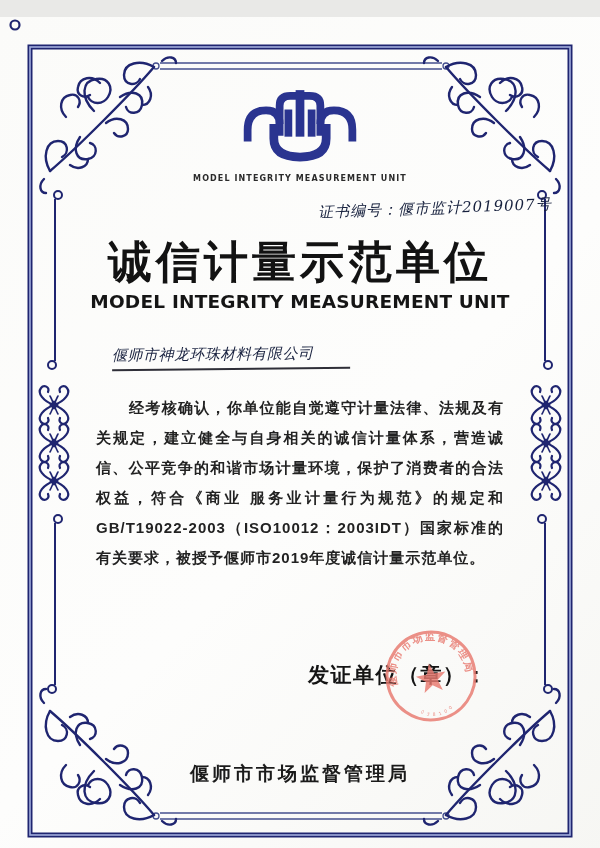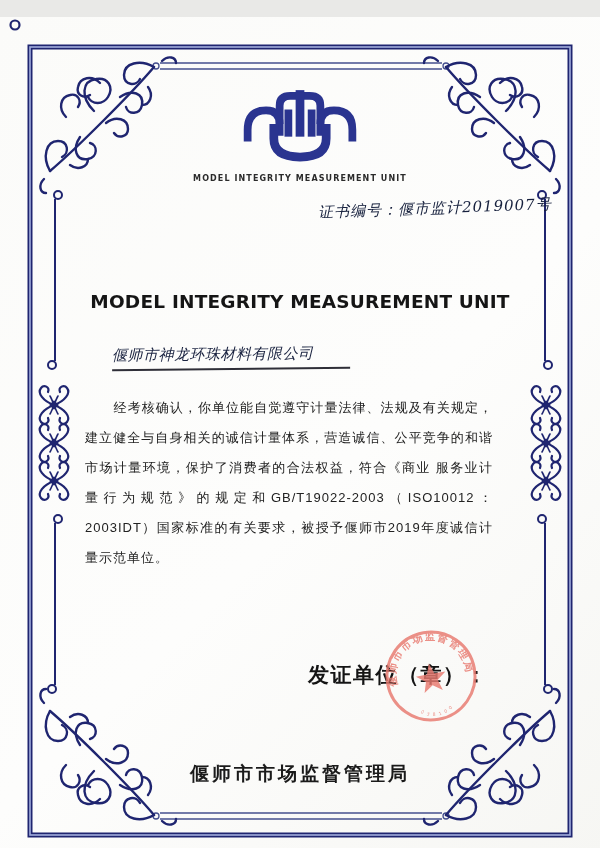--- a/index.html
+++ b/index.html
@@ -35,23 +35,23 @@
     font-size:18.5px;letter-spacing:0.2px;color:#151515;
   }
   .awardee{
     left:112px;top:328px;width:238px;
     font-family:"DejaVu Serif",serif;font-style:italic;
     font-size:15px;letter-spacing:0.5px;color:#1a2340;
     border-bottom:2px solid #2f2f38;padding-bottom:4px;
     transform:rotate(-0.6deg);white-space:nowrap;overflow:visible;
   }
   .body-text{
-    left:85px;top:376px;width:408px;
-    font-size:13px;line-height:30px;letter-spacing:1px;
-    text-align:justify;text-indent:2.2em;color:#222;
+    left:96px;top:376px;width:408px;
+    font-size:15px;line-height:30px;letter-spacing:1px;
+    text-align:justify;text-indent:2.2em;color:#222;font-weight:bold;
   }
   .issuer{
     left:308px;top:644px;font-size:21px;font-weight:600;
     letter-spacing:1.5px;color:#141414;white-space:nowrap;
   }
   .seal{left:376px;top:604px;opacity:0.82;}
   .org-name{
     left:0;top:744px;width:600px;text-align:center;
     font-size:19px;font-weight:bold;letter-spacing:3px;color:#1a1a1a;
   }
@@ -151,20 +151,21 @@
         <rect x="74" y="25" width="8" height="28"></rect>
       </g>
     </svg>
     <div class="logo-caption">MODEL INTEGRITY MEASUREMENT UNIT</div>
   </div>
 
   <div class="abs certno">
     <span>证书编号：</span><span>偃市监计2019007号</span>
   </div>
 
+  <div class="abs title-cn">诚信计量示范单位</div>
   <div class="abs title-en">MODEL INTEGRITY MEASUREMENT UNIT</div>
 
   <div class="abs awardee">偃师市神龙环珠材料有限公司</div>
 
   <div class="abs body-text">经考核确认，你单位能自觉遵守计量法律、法规及有关规定，建立健全与自身相关的诚信计量体系，营造诚信、公平竞争的和谐市场计量环境，保护了消费者的合法权益，符合《商业 服务业计量行为规范》的规定和GB/T19022-2003（ISO10012：2003IDT）国家标准的有关要求，被授予偃师市2019年度诚信计量示范单位。</div>
 
   <div class="abs issuer">发证单位（章）：</div>
 
   <svg class="abs seal" width="110" height="110" viewBox="0 0 110 110">
     <g transform="rotate(-10 55 55)">

